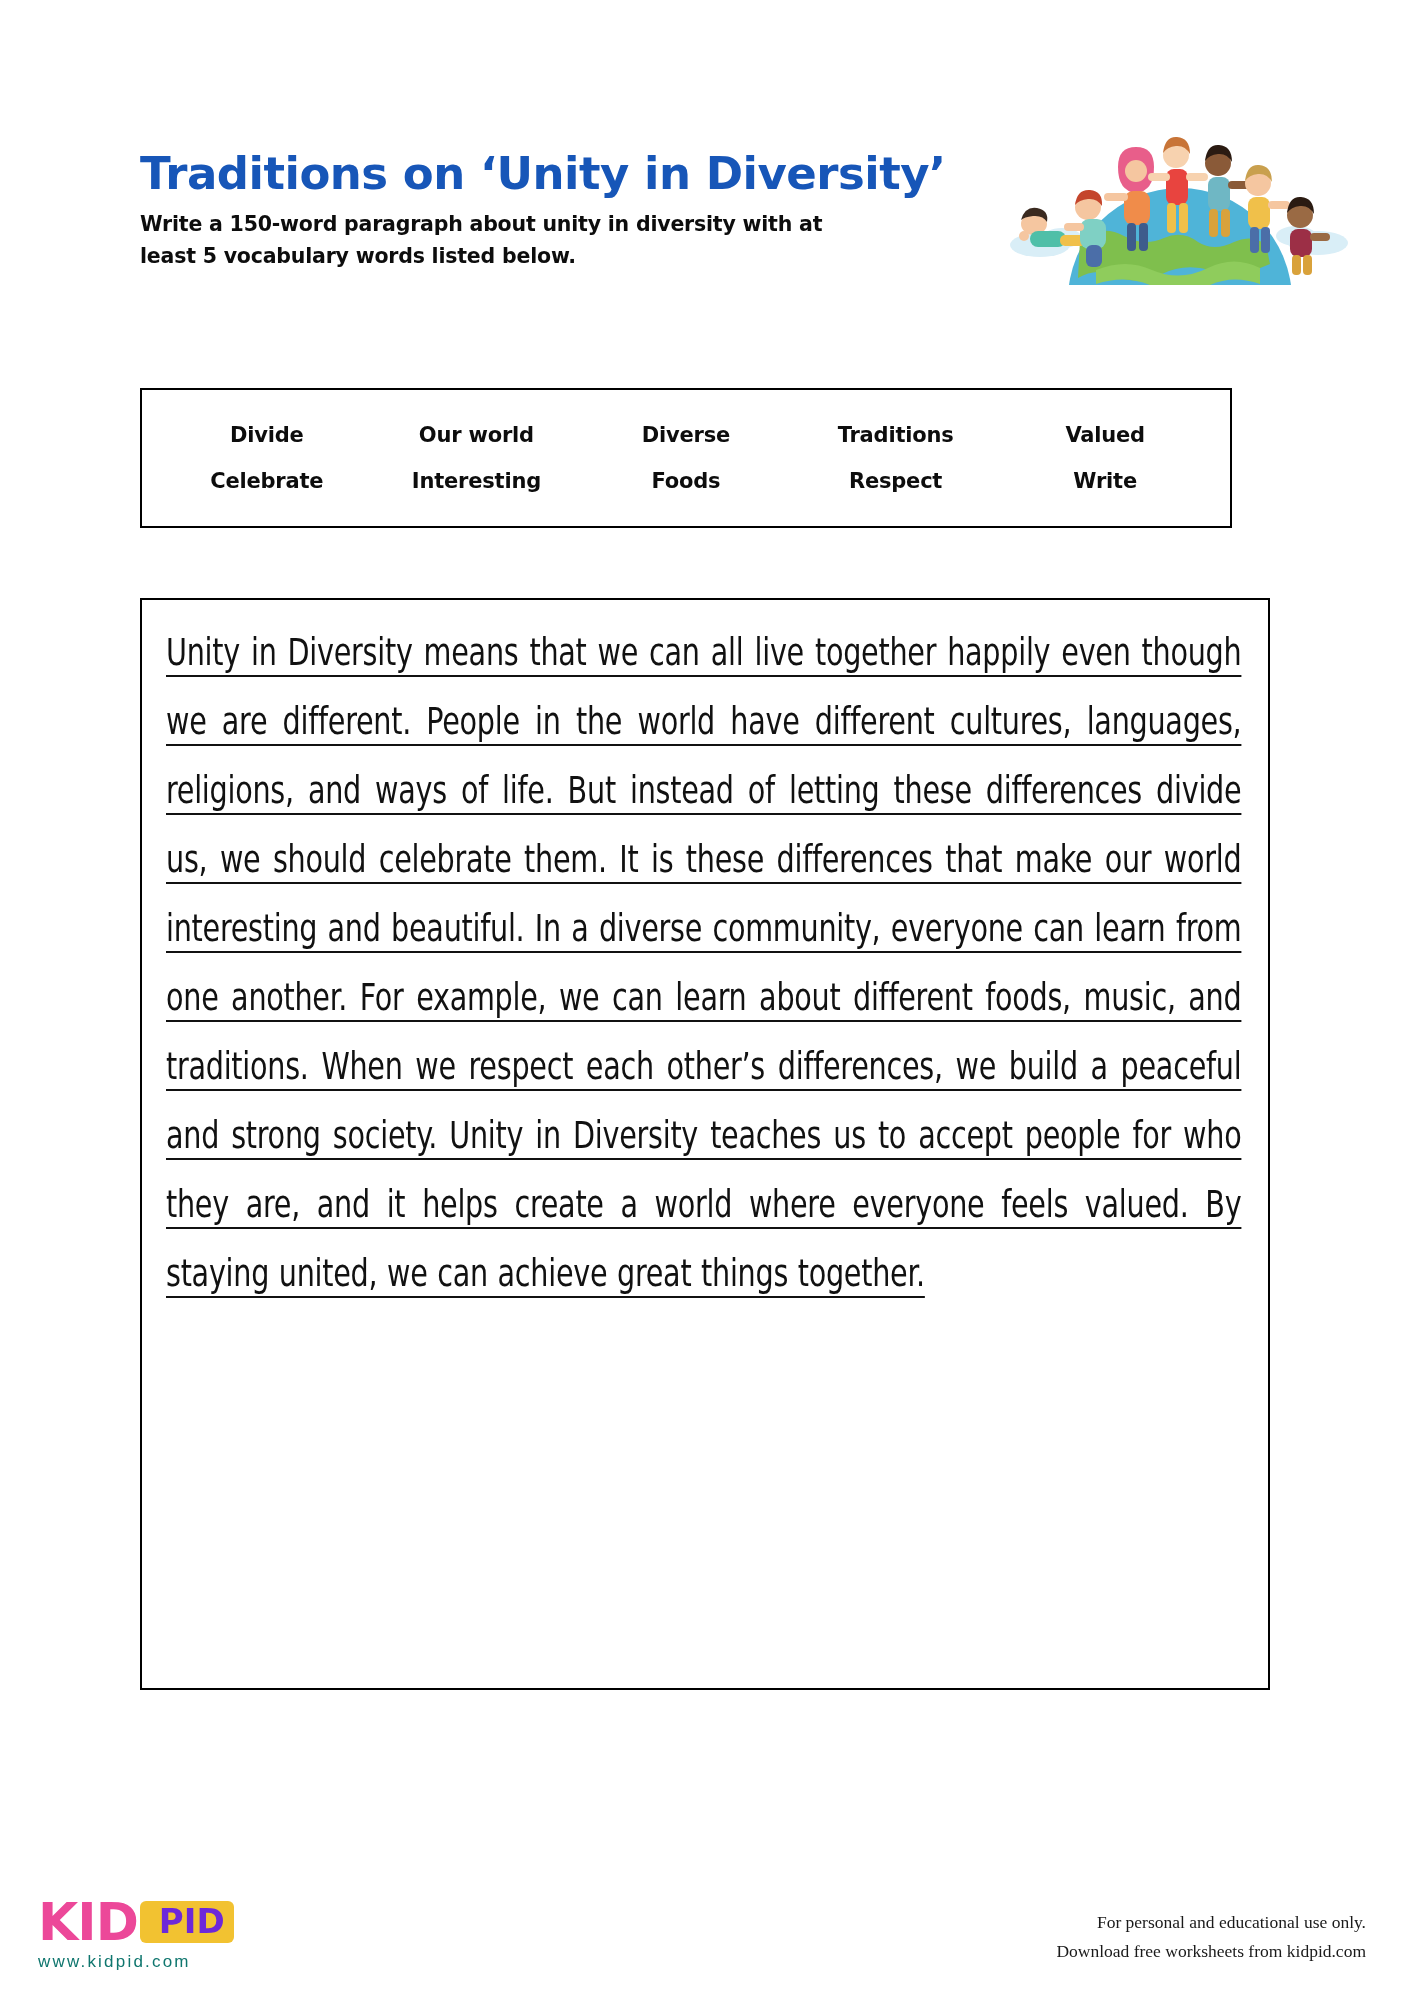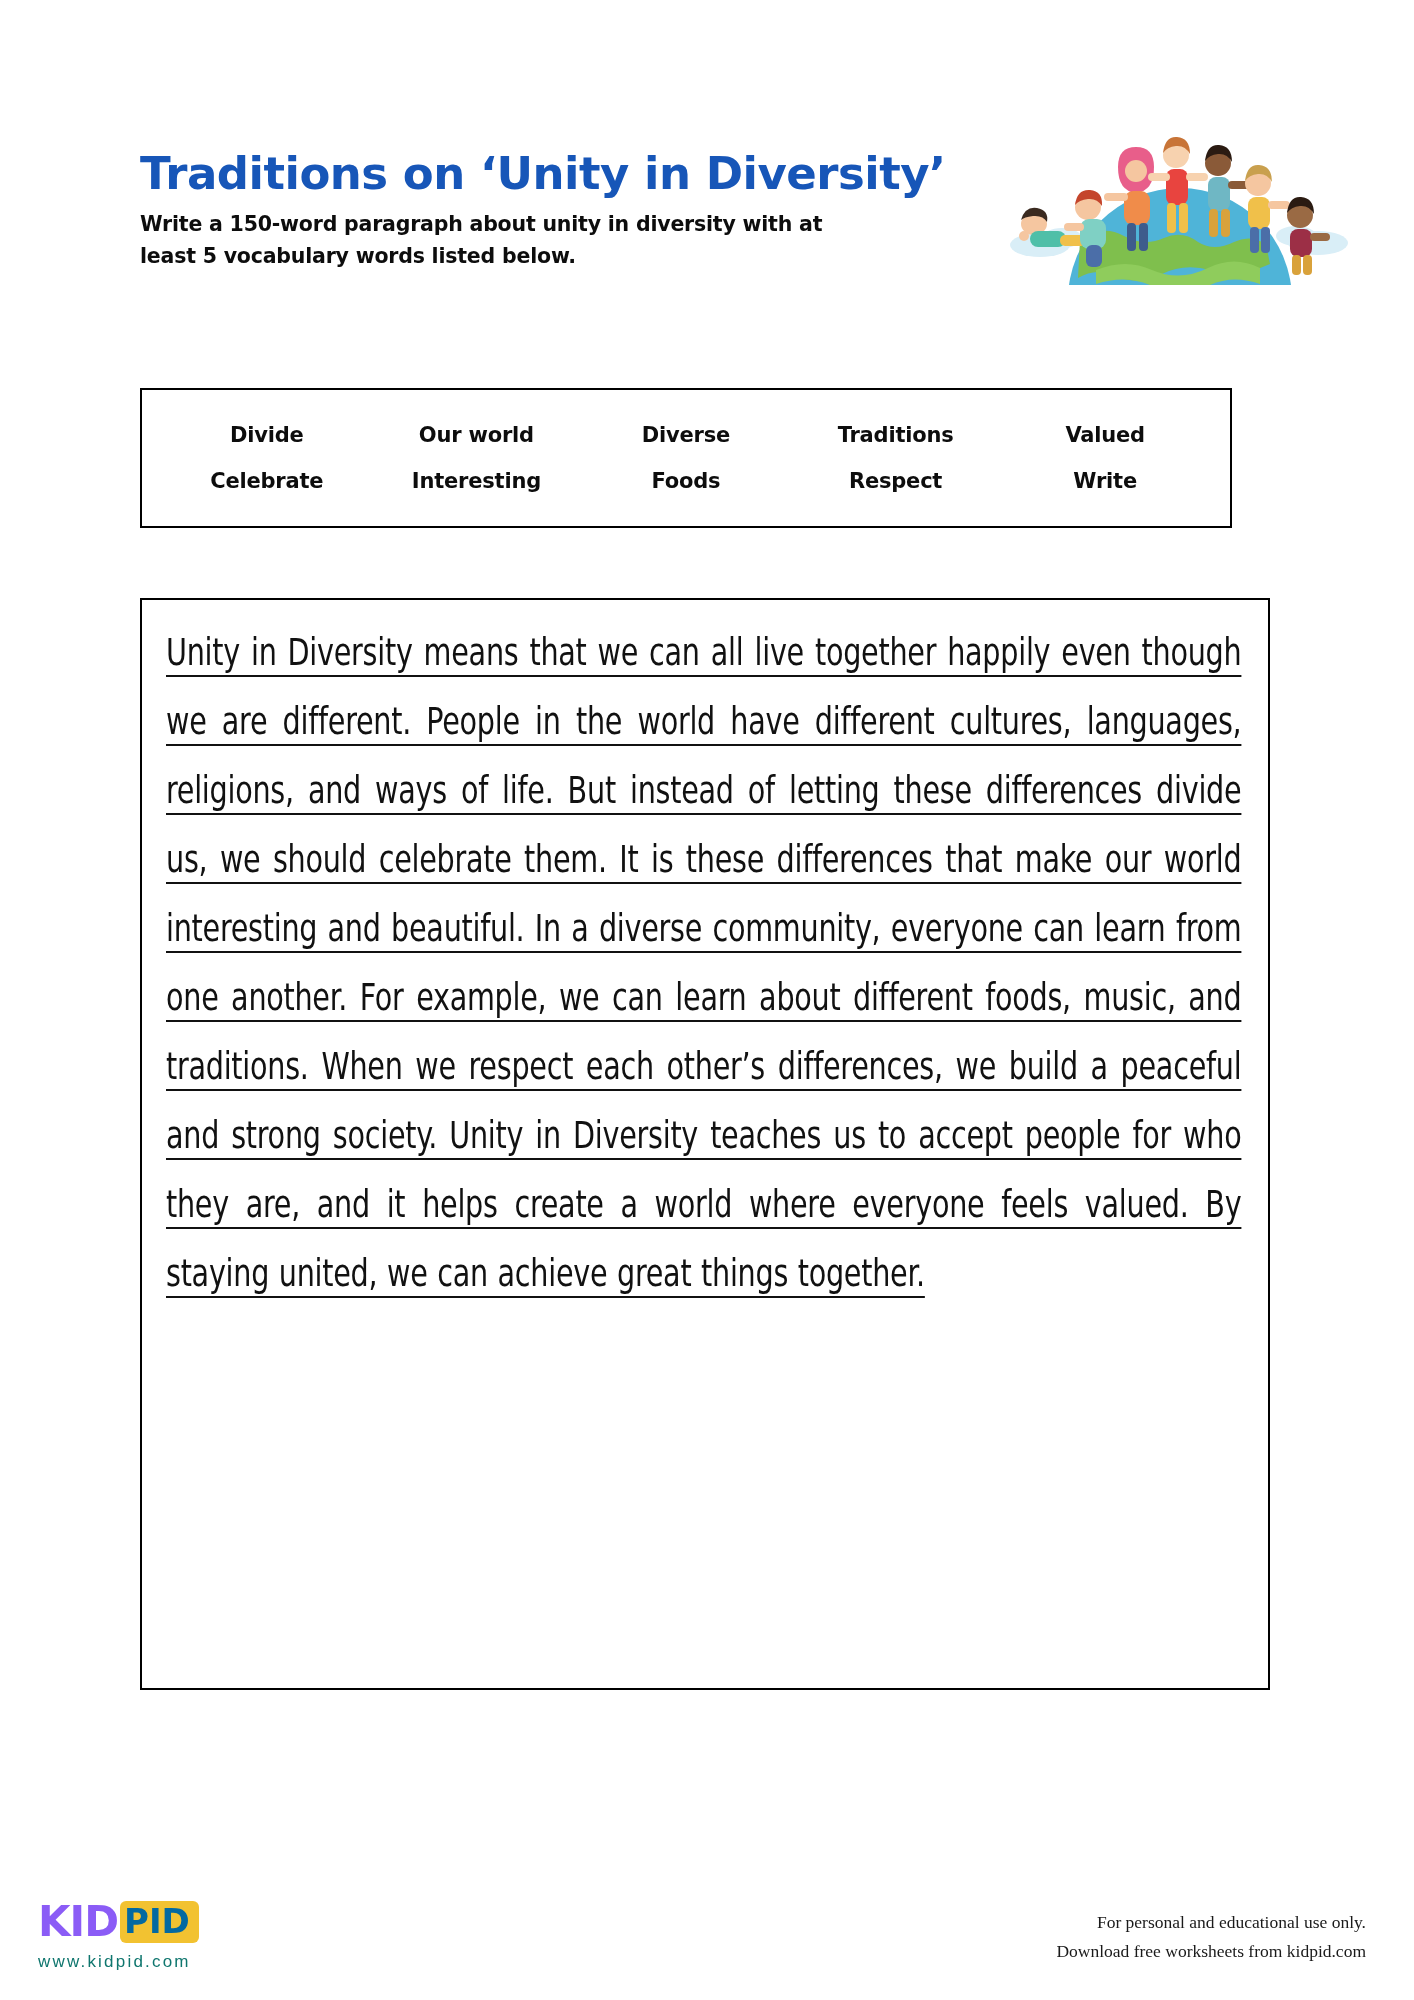--- a/index.html
+++ b/index.html
@@ -129,35 +129,35 @@
   }
 
   .logo-row {
     display: flex;
     align-items: center;
     height: 48px;
   }
 
   .logo-kid {
     font-family: "DejaVu Sans", sans-serif;
-    font-size: 42px;
-    font-weight: bold;
-    color: #8b5cf6;
+    font-size: 52px;
+    font-weight: bold;
+    color: #ec4899;
     letter-spacing: -1px;
     line-height: 1;
   }
 
   .logo-pid {
     background: #F2C231;
-    color: #0369a1;
+    color: #6d28d9;
     font-family: "DejaVu Sans", sans-serif;
     font-size: 34px;
     font-weight: bold;
     letter-spacing: 0px;
-    padding: 3px 9px 5px 4px;
+    padding: 3px 9px 5px 19px;
     border-radius: 6px;
     margin-left: 2px;
     line-height: 1;
   }
 
   .logo-url {
     margin-top: 6px;
     font-family: "Liberation Sans", sans-serif;
     font-size: 17px;
     color: #0f766e;

